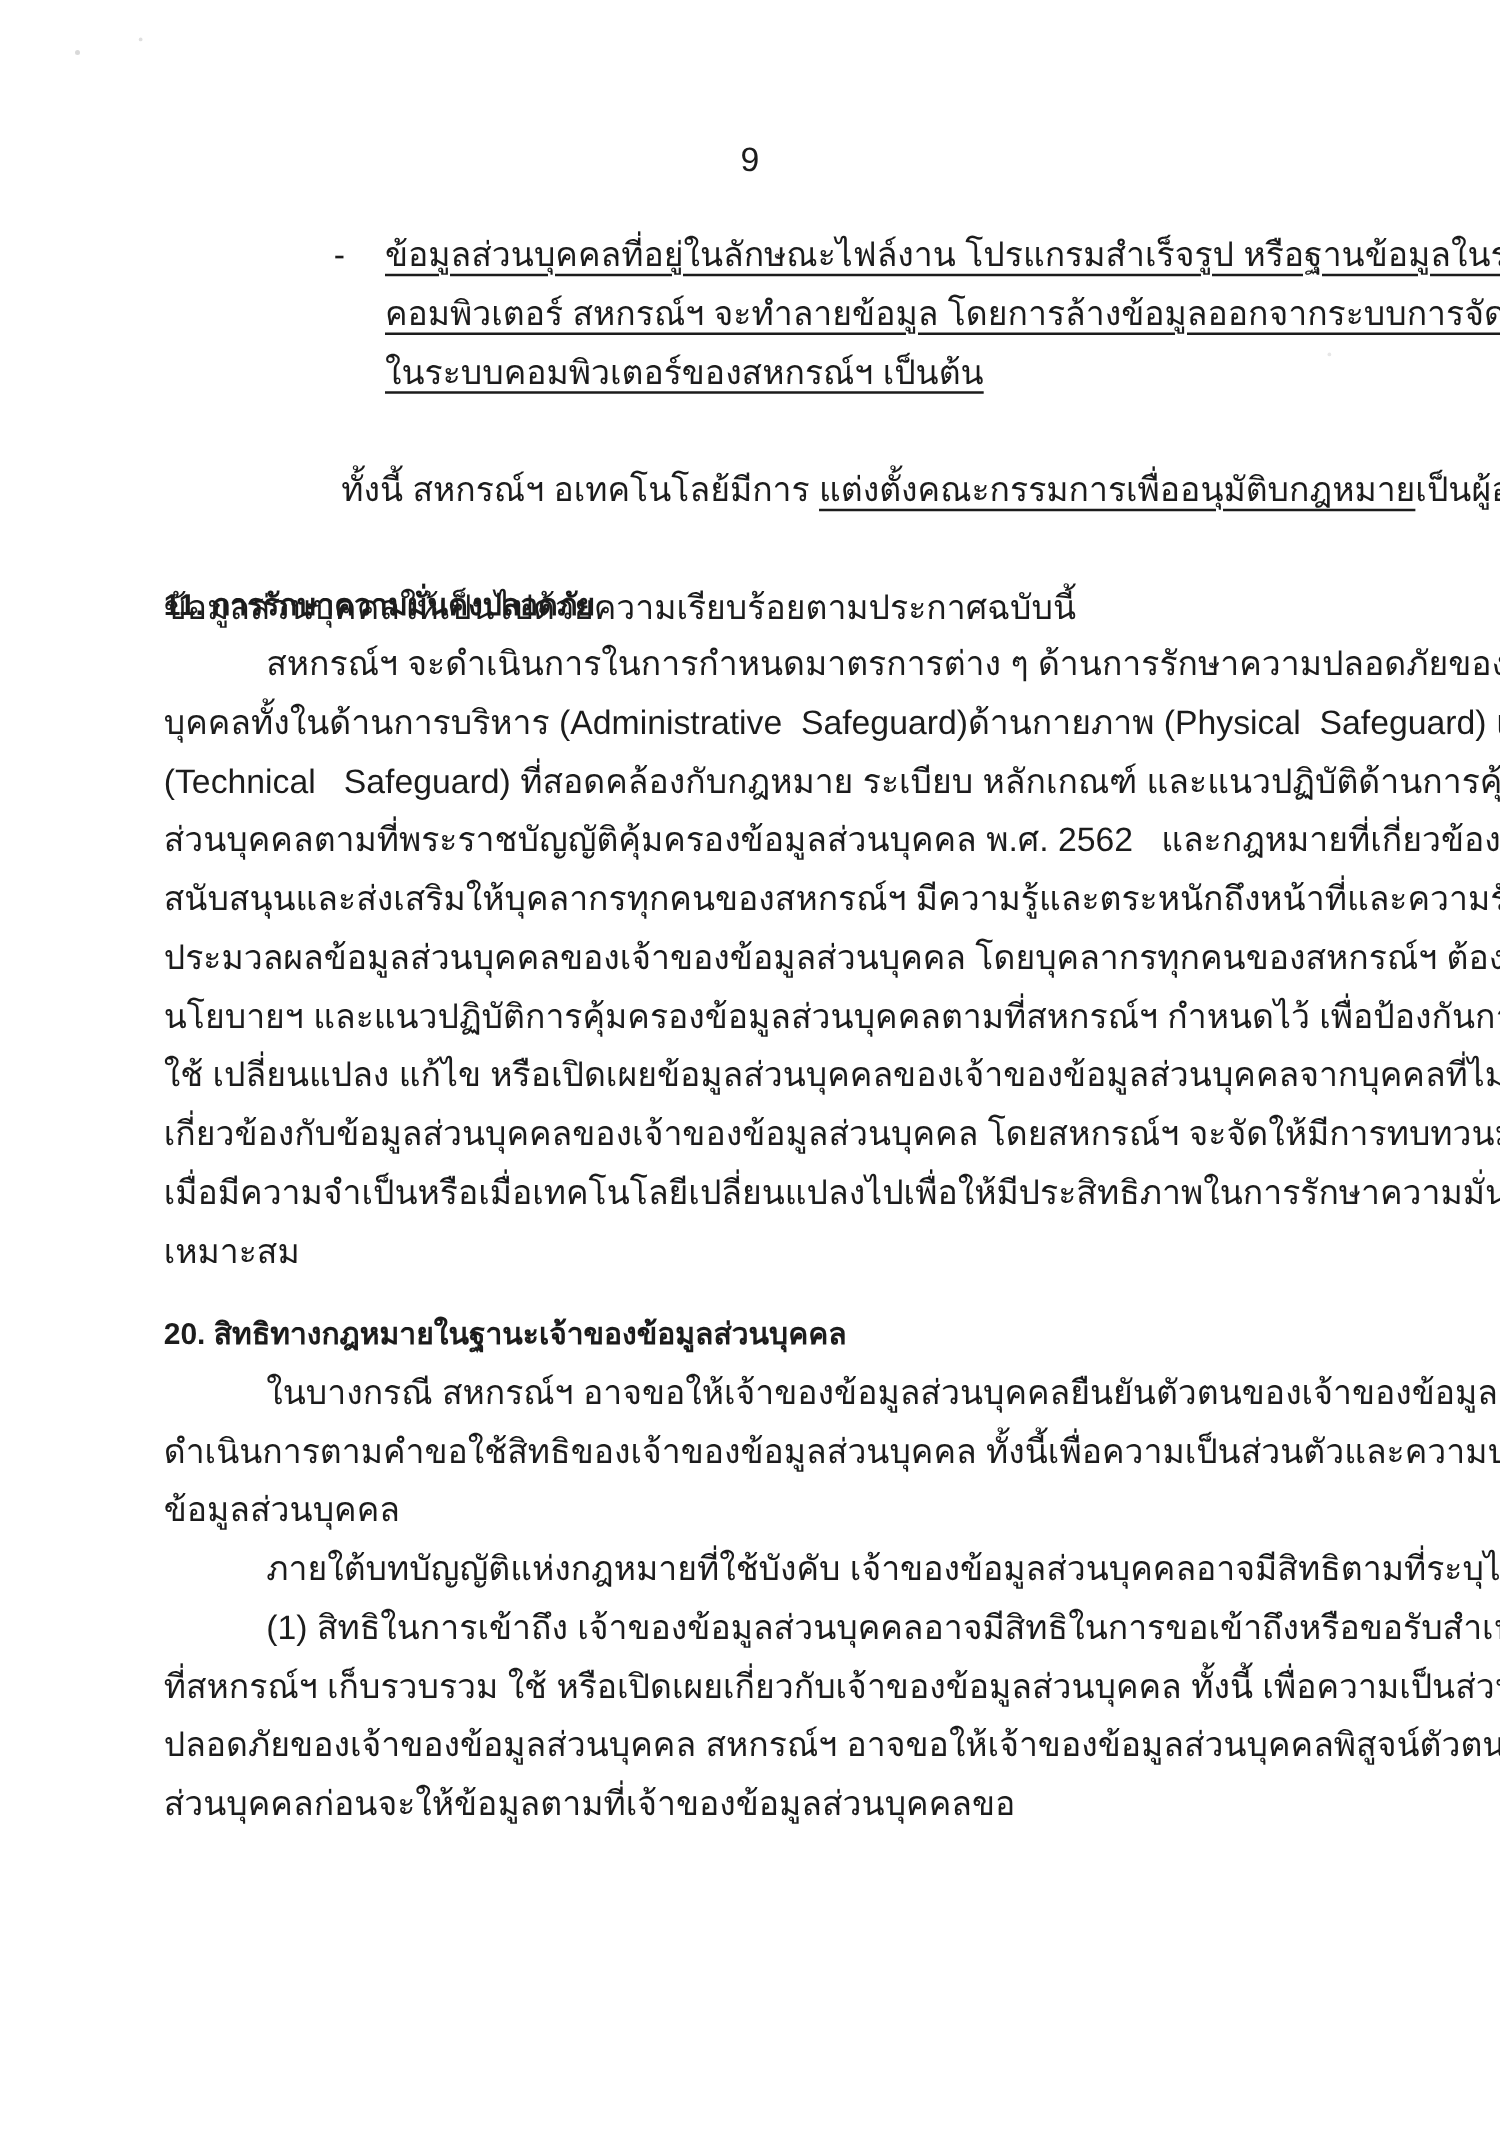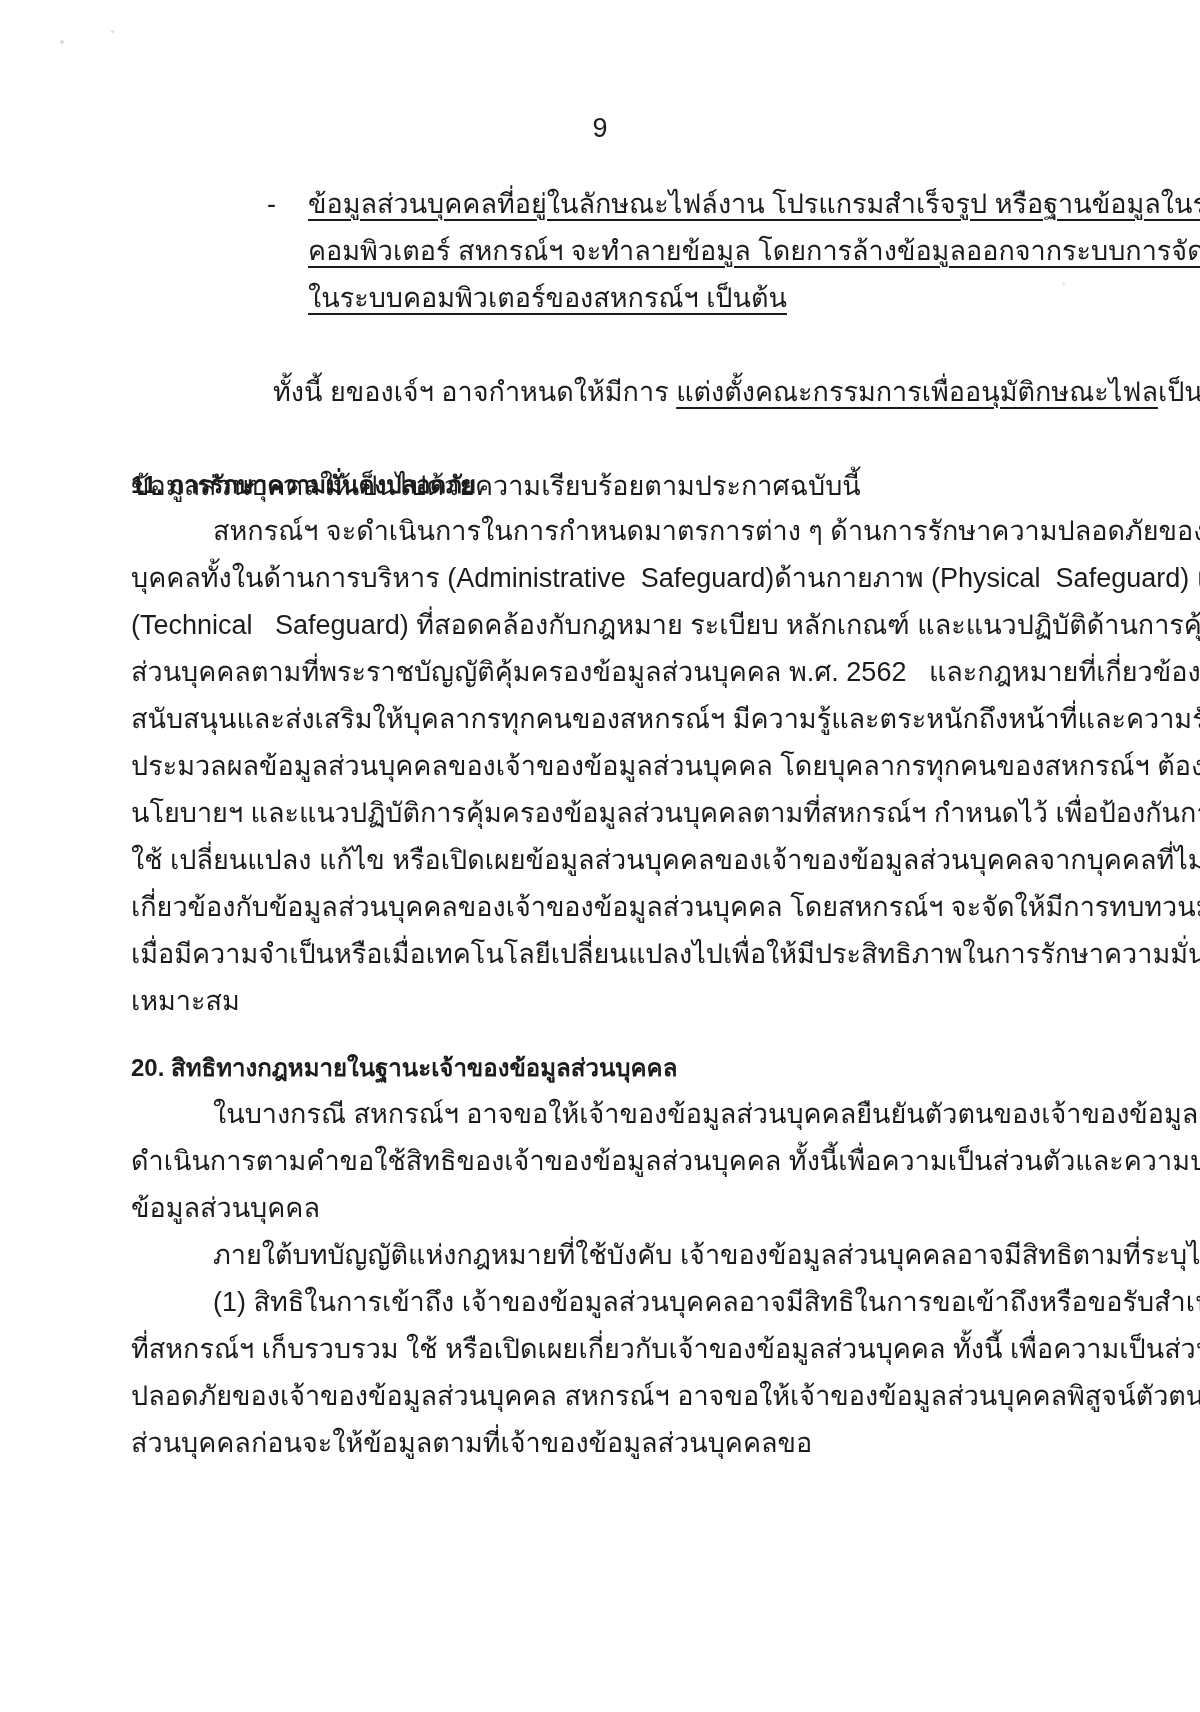--- a/index.html
+++ b/index.html
@@ -79,21 +79,21 @@
       <span class="bullet-dash">-</span>
       <div class="bullet-lines">
         <div class="line ul">ข้อมูลส่วนบุคคลที่อยู่ในลักษณะไฟล์งาน โปรแกรมสำเร็จรูป หรือฐานข้อมูลในระบบ</div>
         <div class="line ul">คอมพิวเตอร์ สหกรณ์ฯ จะทำลายข้อมูล โดยการล้างข้อมูลออกจากระบบการจัดเก็บข้อมูล</div>
         <div class="line ul">ในระบบคอมพิวเตอร์ของสหกรณ์ฯ เป็นต้น</div>
       </div>
     </div>
 
     <div class="block" style="top:322px;">
       <div class="line indent">
-        <span>ทั้งนี้ ยของเจ์ฯ อาจกำหนดให้มีการ </span><span class="ul">แต่งตั้งคณะกรรมการเพื่ออนุมัติกษณะไฟล</span><span>เป็นผู้อนุมัติการทำลาย</span>
+        <span>ทั้งนี้ สหกรณ์ฯ อเทคโนโลย้มีการ </span><span class="ul">แต่งตั้งคณะกรรมการเพื่ออนุมัติบกฎหมาย</span><span>เป็นผู้อนุมัติการทำลาย</span>
       </div>
       <div class="line">ข้อมูลส่วนบุคคลให้เป็นไปด้วยความเรียบร้อยตามประกาศฉบับนี้</div>
     </div>
 
     <div class="block heading" style="top:461px;">11. การรักษาความมั่นคงปลอดภัย</div>
 
     <div class="block" style="top:508px;">
       <div class="line indent">สหกรณ์ฯ จะดำเนินการในการกำหนดมาตรการต่าง ๆ ด้านการรักษาความปลอดภัยของข้อมูลส่วน</div>
       <div class="line">บุคคลทั้งในด้านการบริหาร (Administrative  Safeguard)ด้านกายภาพ (Physical  Safeguard) และด้านเทคนิค</div>
       <div class="line">(Technical   Safeguard) ที่สอดคล้องกับกฎหมาย ระเบียบ หลักเกณฑ์ และแนวปฏิบัติด้านการคุ้มครองข้อมูล</div>

